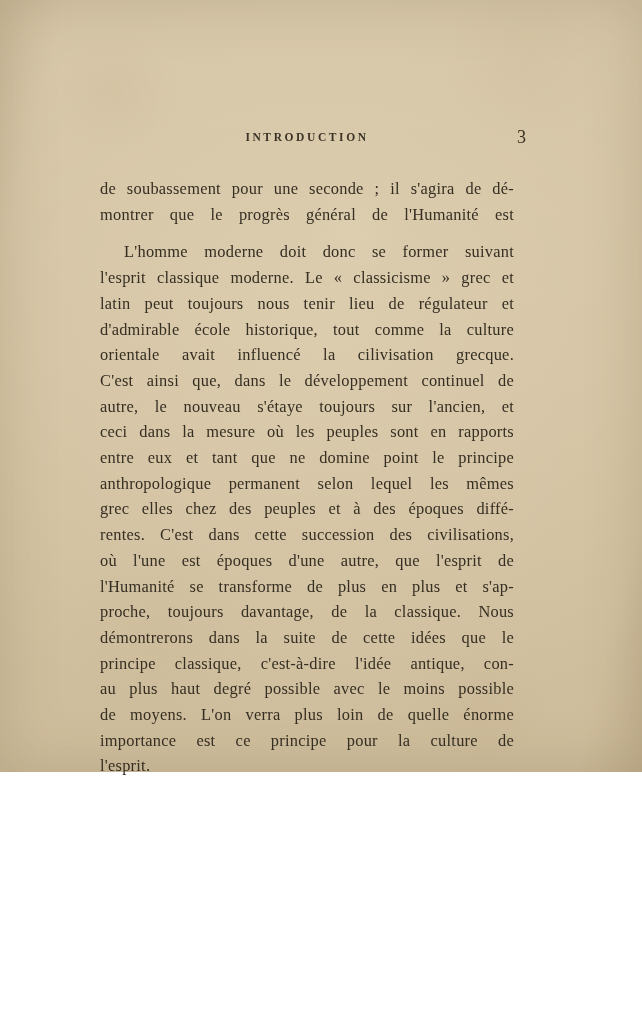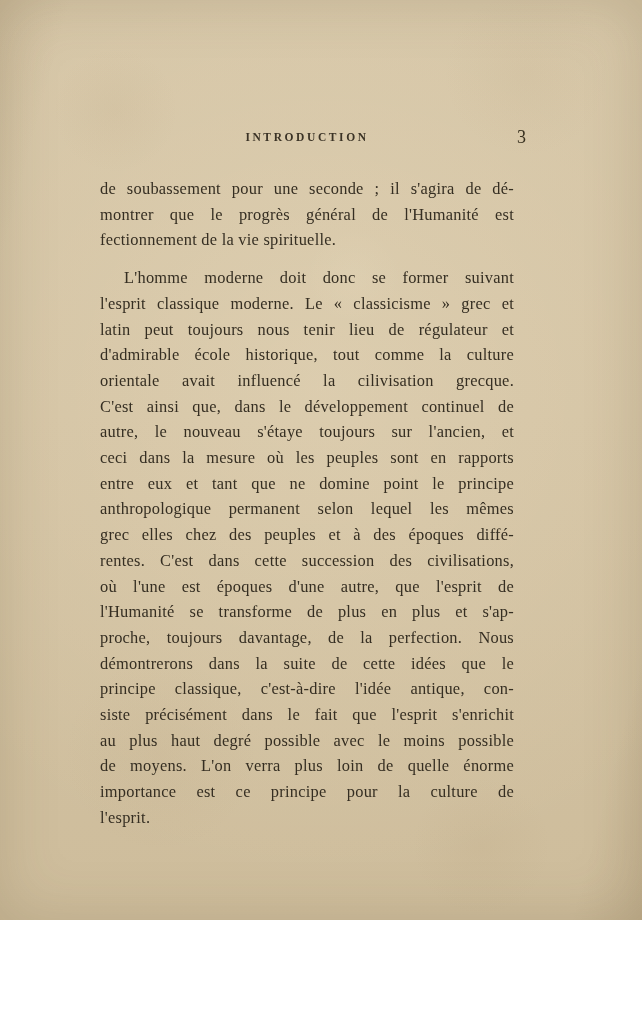--- a/index.html
+++ b/index.html
@@ -8,21 +8,21 @@
   }
   body {
     width: 642px;
     height: 1024px;
     font-family: "Liberation Serif", "DejaVu Serif", serif;
     overflow: hidden;
   }
   .page {
     position: relative;
     width: 642px;
-    height: 920px;
+    height: 772px;
     background:
       radial-gradient(ellipse 130% 90% at 50% 42%, rgba(255,246,222,0.20), rgba(0,0,0,0) 60%),
       radial-gradient(ellipse 120% 120% at 50% 50%, rgba(0,0,0,0) 62%, rgba(96,74,44,0.18) 100%),
       linear-gradient(105deg, rgba(120,95,60,0.10) 0%, rgba(0,0,0,0) 8%, rgba(0,0,0,0) 92%, rgba(120,95,60,0.12) 100%),
       linear-gradient(to bottom, #d6c6a7 0%, #d3c2a2 45%, #cebd9c 100%);
     box-shadow: inset 0 0 60px rgba(90,70,40,0.18);
   }
   
   .page::before {
     content: "";
@@ -90,40 +90,38 @@
 
 <div class="page">
   <div class="header-row">
     <div class="running-head">INTRODUCTION</div>
     <div class="page-number">3</div>
   </div>
   <div class="text-block">
       <div class="paragraph">
         <div class="line">de soubassement pour une seconde ; il s'agira de dé-</div>
         <div class="line">montrer que le progrès général de l'Humanité est</div>
-        <div class="line last">fectionnement de la vie spirituelle.</div>
       </div>
       <div class="paragraph">
         <div class="line indent">L'homme moderne doit donc se former suivant</div>
         <div class="line">l'esprit classique moderne. Le « classicisme » grec et</div>
         <div class="line">latin peut toujours nous tenir lieu de régulateur et</div>
         <div class="line">d'admirable école historique, tout comme la culture</div>
         <div class="line">orientale avait influencé la cilivisation grecque.</div>
         <div class="line">C'est ainsi que, dans le développement continuel de</div>
         <div class="line">autre, le nouveau s'étaye toujours sur l'ancien, et</div>
         <div class="line">ceci dans la mesure où les peuples sont en rapports</div>
         <div class="line">entre eux et tant que ne domine point le principe</div>
         <div class="line">anthropologique permanent selon lequel les mêmes</div>
         <div class="line">grec elles chez des peuples et à des époques diffé-</div>
         <div class="line">rentes. C'est dans cette succession des civilisations,</div>
         <div class="line">où l'une est époques d'une autre, que l'esprit de</div>
         <div class="line">l'Humanité se transforme de plus en plus et s'ap-</div>
-        <div class="line">proche, toujours davantage, de la perfection. Nous</div>
+        <div class="line">proche, toujours davantage, de la classique. Nous</div>
         <div class="line">démontrerons dans la suite de cette idées que le</div>
         <div class="line">principe classique, c'est-à-dire l'idée antique, con-</div>
-        <div class="line">siste précisément dans le fait que l'esprit s'enrichit</div>
         <div class="line">au plus haut degré possible avec le moins possible</div>
         <div class="line">de moyens. L'on verra plus loin de quelle énorme</div>
         <div class="line">importance est ce principe pour la culture de</div>
         <div class="line last">l'esprit.</div>
       </div>
     </div>
 </div>
 
 </body></html>

